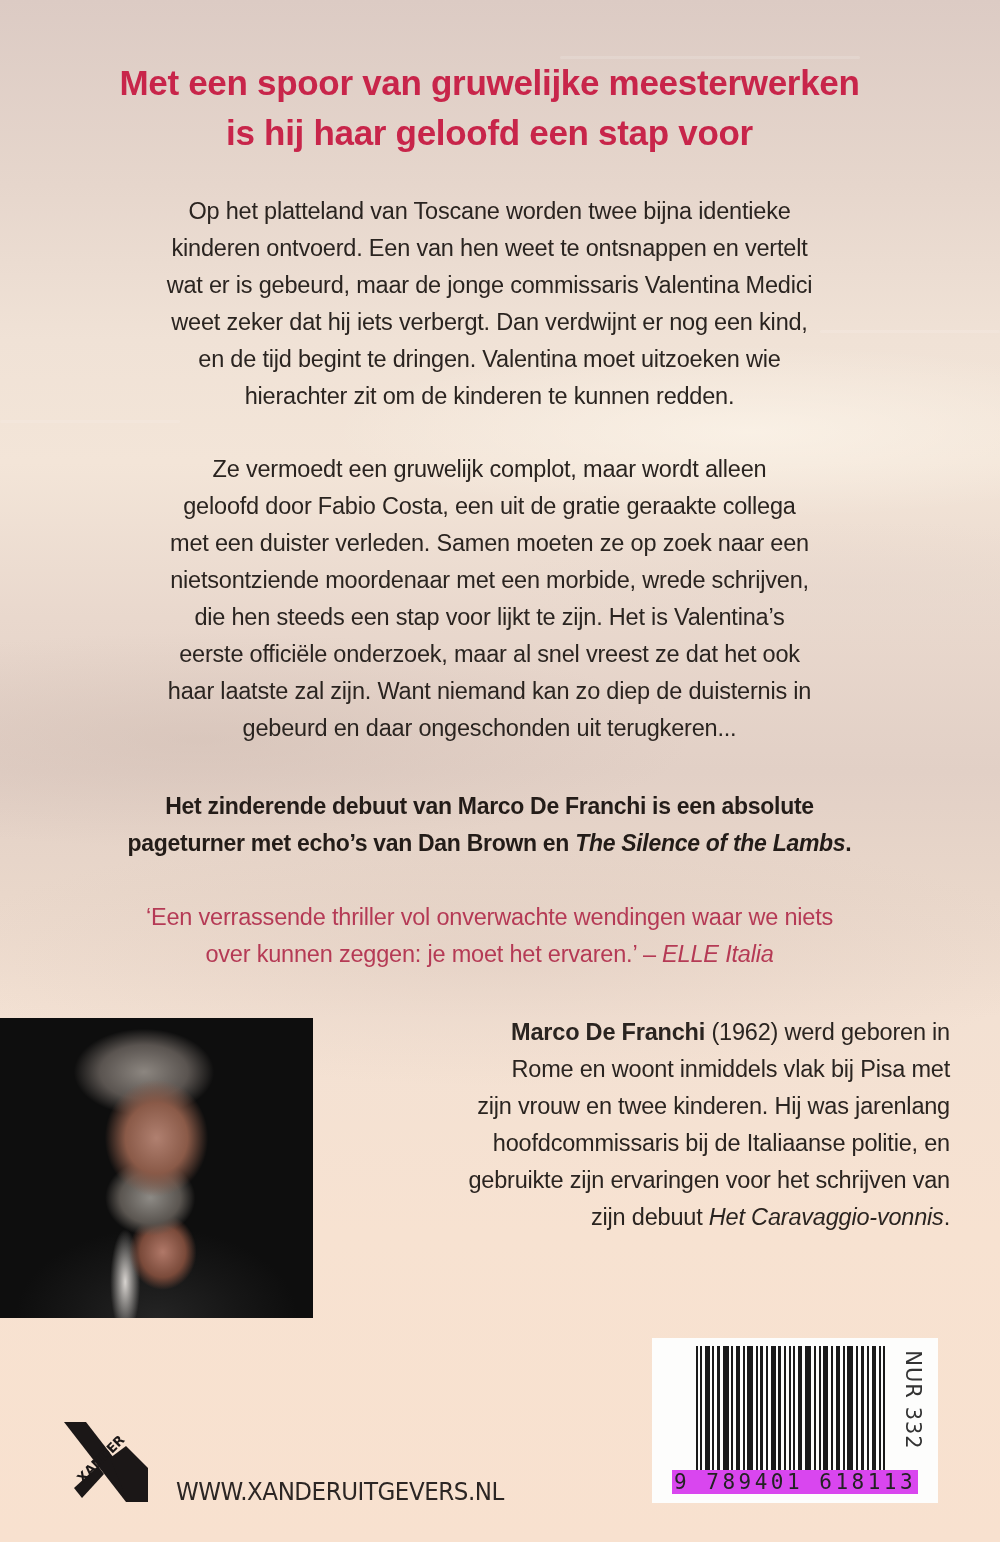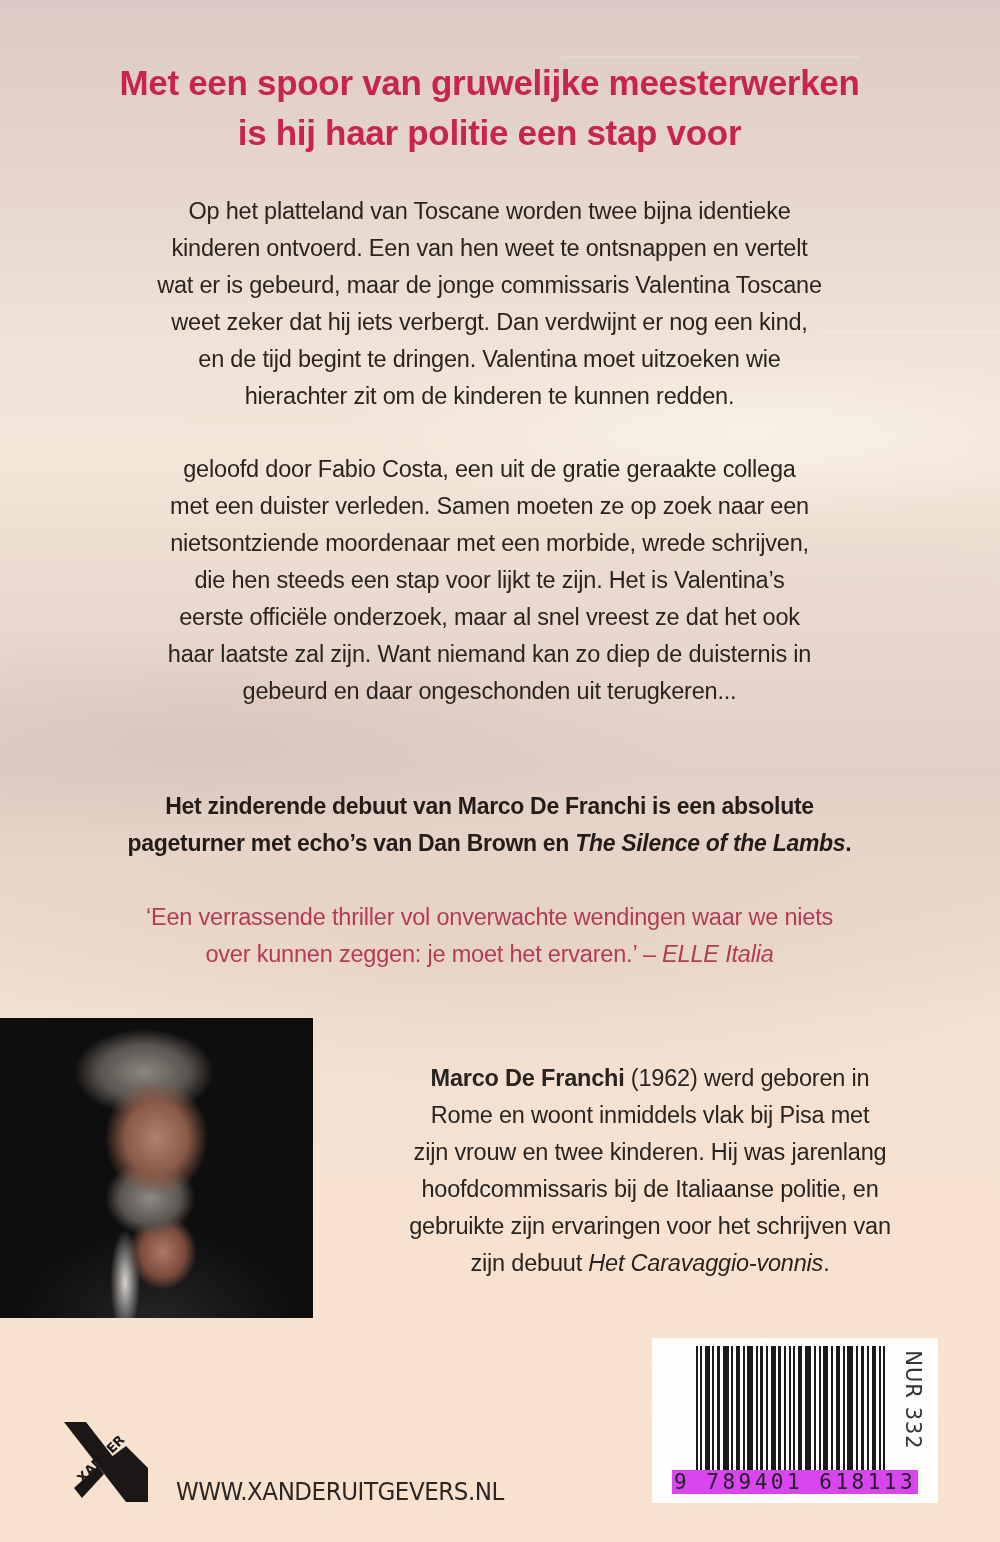--- a/index.html
+++ b/index.html
@@ -38,21 +38,21 @@
     background:
       radial-gradient(ellipse 22% 26% at 50% 40%, #b08070 0%, #8a5a48 45%, rgba(60,30,25,0) 75%),
       radial-gradient(ellipse 28% 18% at 46% 18%, #8c8680 0%, #5a5450 50%, rgba(30,25,25,0) 80%),
       radial-gradient(ellipse 16% 14% at 48% 60%, #8d8a85 0%, #5a5550 60%, rgba(40,35,30,0) 90%),
       radial-gradient(ellipse 12% 14% at 52% 78%, #b07868 0%, #7a4a3a 60%, rgba(40,25,20,0) 90%),
       radial-gradient(ellipse 6% 22% at 40% 88%, #d8d4d0 0%, rgba(200,195,190,0) 80%),
       radial-gradient(ellipse 45% 30% at 50% 100%, #242424 0%, #161616 60%, #0e0e0e 100%),
       #0c0b0b;
   }
   #bio {
-    position:absolute; left:350px; top:1060px; width:600px; text-align:center;
+    position:absolute; left:350px; top:1014px; width:600px; text-align:right;
     color:#2a2420; font-size:23.5px; line-height:37px; letter-spacing:-0.2px;
   }
   #bio b { font-weight:bold; }
   #bio i { font-style:italic; }
   #barcode-box {
     position:absolute; left:652px; top:1338px; width:286px; height:165px;
     background:#fdfdfc;
   }
   #barcode-bars {
     position:absolute; left:44px; top:8px; width:190px; height:134px;
@@ -78,33 +78,34 @@
 </style>
 </head>
 <body>
 
 <div class="streak" style="left:560px;top:56px;width:300px;opacity:.6"></div>
 <div class="streak" style="left:0;top:420px;width:180px;opacity:.4"></div>
 <div class="streak" style="left:820px;top:330px;width:180px;opacity:.5"></div>
 
 <div id="headline" class="block">
   <div>Met een spoor van gruwelijke meesterwerken</div>
-  <div>is hij haar politie een stap voor</div>
+  <div>is hij haar geloofd een stap voor</div>
 </div>
 
 <div id="para1" class="block para">
   <div>Op het platteland van Toscane worden twee bijna identieke</div>
   <div>kinderen ontvoerd. Een van hen weet te ontsnappen en vertelt</div>
-  <div>wat er is gebeurd, maar de jonge commissaris Valentina Toscane</div>
+  <div>wat er is gebeurd, maar de jonge commissaris Valentina Medici</div>
   <div>weet zeker dat hij iets verbergt. Dan verdwijnt er nog een kind,</div>
   <div>en de tijd begint te dringen. Valentina moet uitzoeken wie</div>
   <div>hierachter zit om de kinderen te kunnen redden.</div>
 </div>
 
 <div id="para2" class="block para">
+  <div>Ze vermoedt een gruwelijk complot, maar wordt alleen</div>
   <div>geloofd door Fabio Costa, een uit de gratie geraakte collega</div>
   <div>met een duister verleden. Samen moeten ze op zoek naar een</div>
   <div>nietsontziende moordenaar met een morbide, wrede schrijven,</div>
   <div>die hen steeds een stap voor lijkt te zijn. Het is Valentina’s</div>
   <div>eerste officiële onderzoek, maar al snel vreest ze dat het ook</div>
   <div>haar laatste zal zijn. Want niemand kan zo diep de duisternis in</div>
   <div>gebeurd en daar ongeschonden uit terugkeren...</div>
 </div>
 
 <div id="tagline" class="block">

